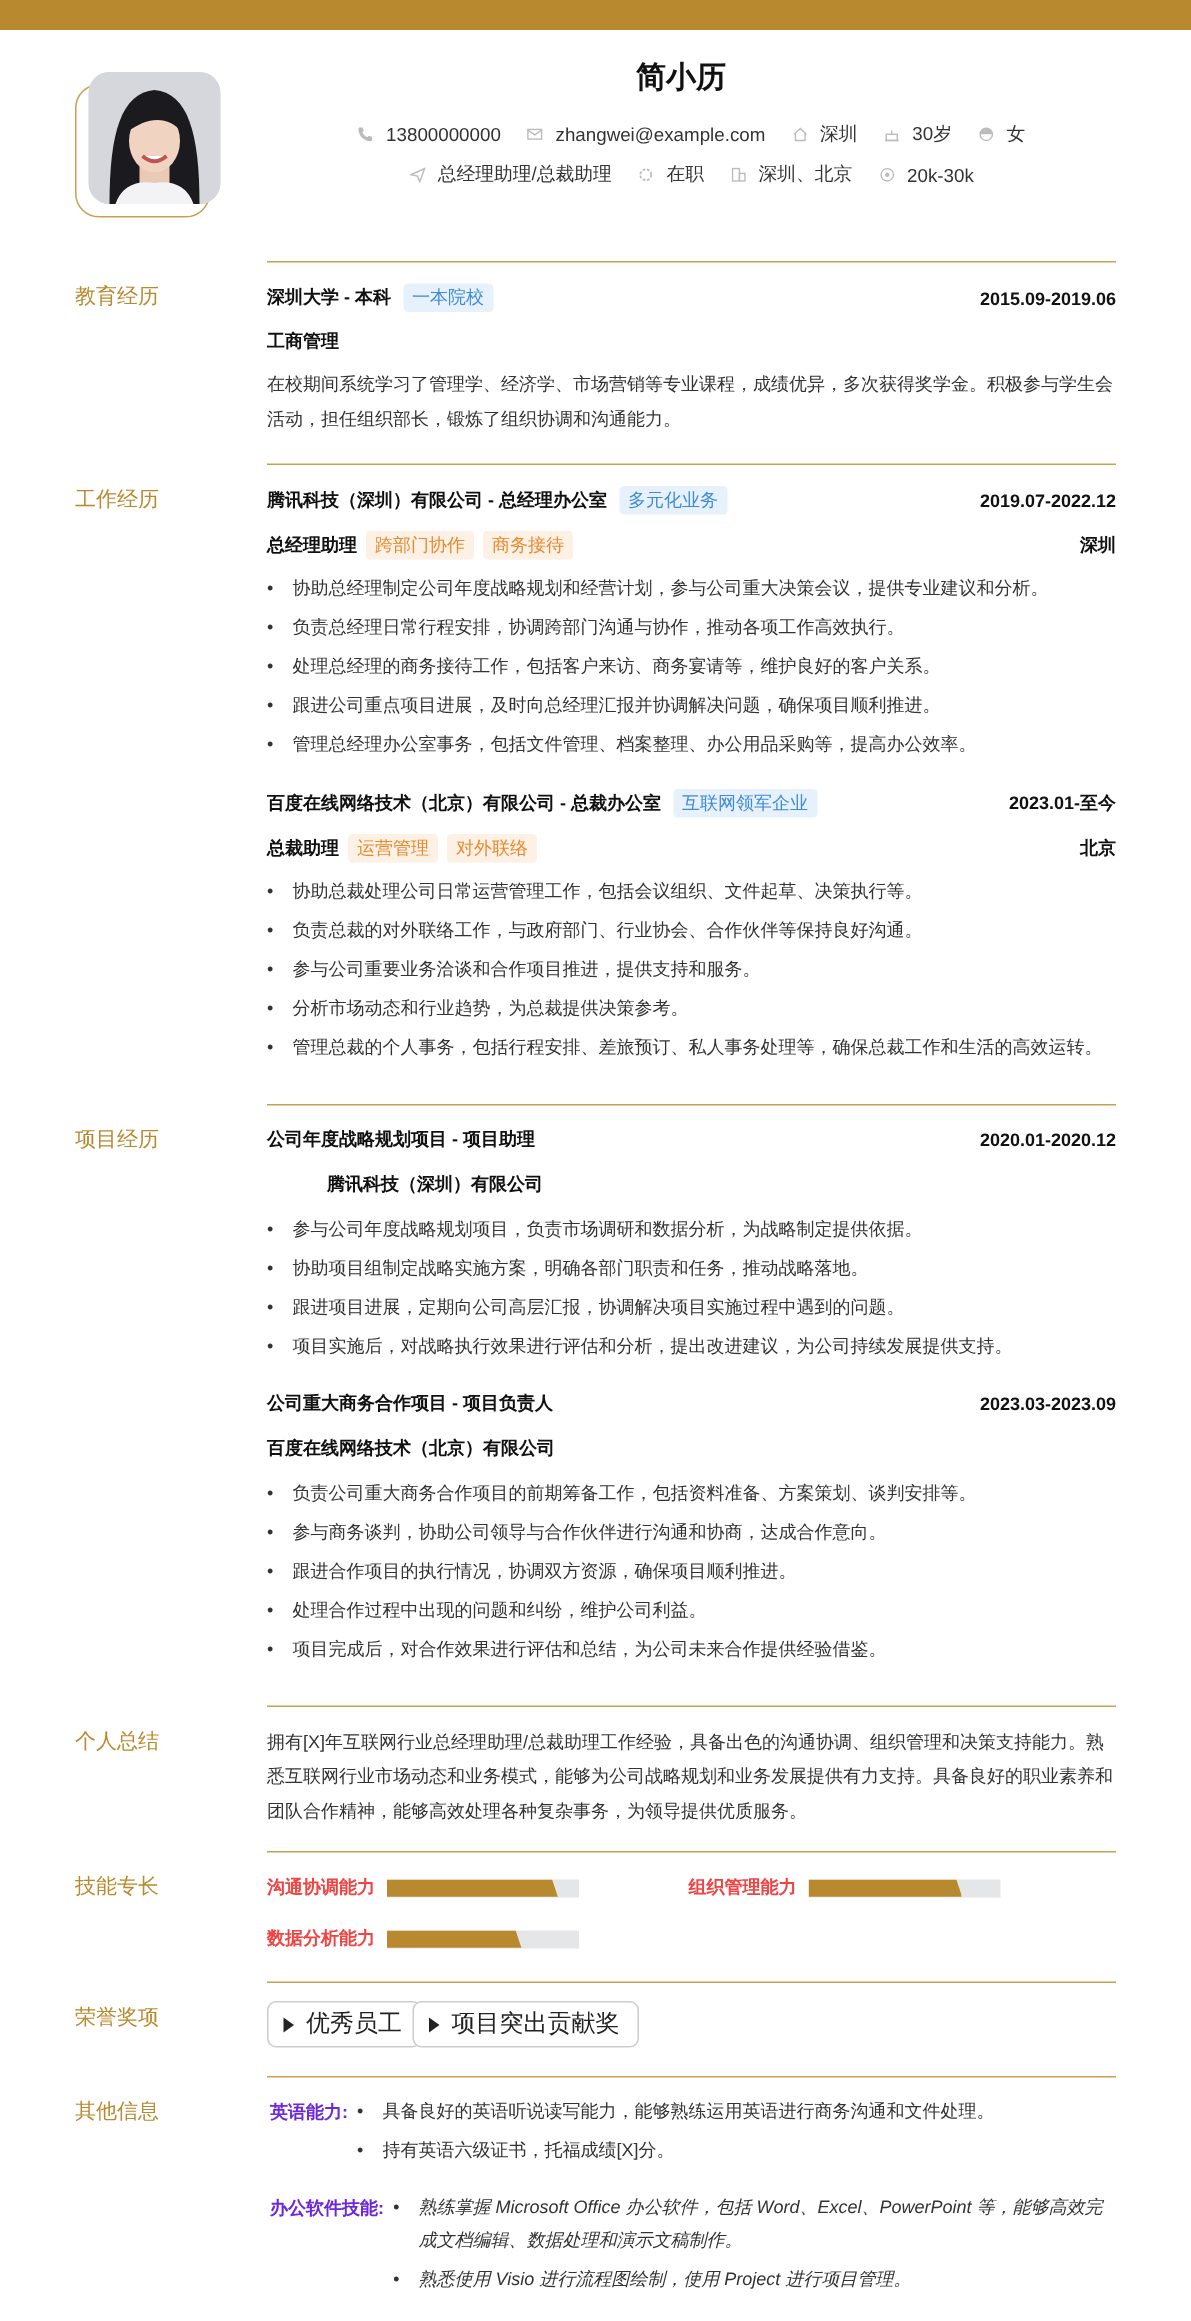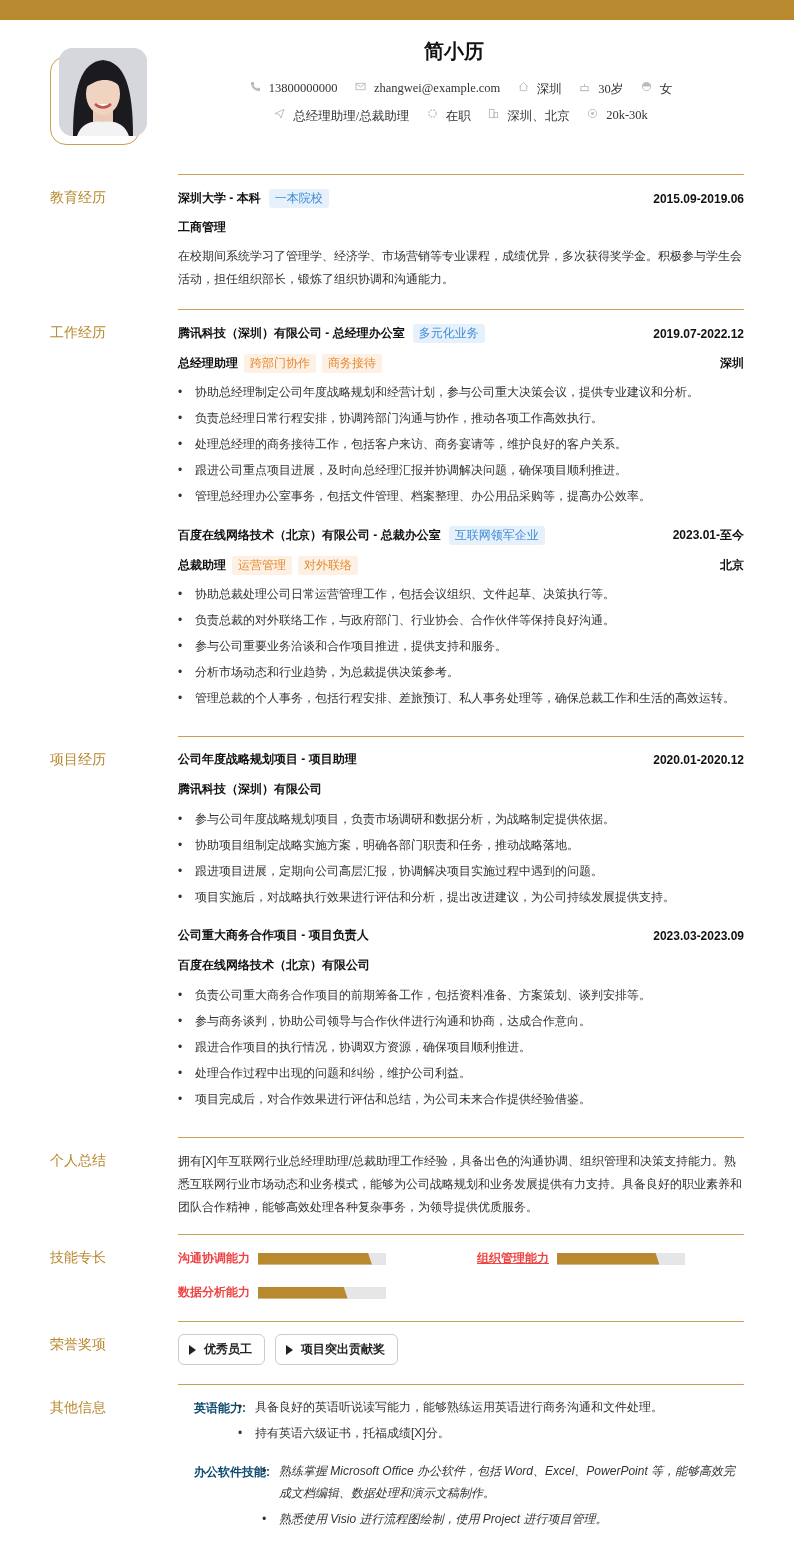--- a/index.html
+++ b/index.html
@@ -8,21 +8,21 @@
   .topbar { position: absolute; left: 0; top: 0; width: 794px; height: 20px; background: #B8892F; }
 
   
   .photo-wrap { position: absolute; left: 50px; top: 48px; width: 92px; height: 98px; }
   .photo-frame { position: absolute; left: 0; top: 8px; width: 90px; height: 89px; border: 1px solid #C9A052; border-radius: 16px; }
   .photo { position: absolute; left: 9px; top: 0; width: 88px; height: 88px; border-radius: 14px; background: #d5d6dc; overflow: hidden; }
   .name { position: absolute; left: 0; width: 908px; top: 38px; text-align: center; font-size: 20px; font-weight: bold; color: #111; }
   .contact-row { position: absolute; left: 178px; width: 566px; text-align: center; font-size: 12.5px; color: #333; white-space: nowrap; }
   .contact-row.r1 { top: 81px; }
   .contact-row.r2 { top: 108px; }
-  .ci { display: inline-flex; margin: 0 7px; font-family: Liberation Serif, serif; }
+  .ci { display: inline-flex; align-items: center; margin: 0 7px; }
   .ci svg { width: 11px; height: 11px; margin-right: 8px; }
 
   
   .divider { position: absolute; left: 178px; width: 566px; height: 1px; background: #C9A052; }
   .sec-label { position: absolute; left: 50px; font-size: 14px; color: #B8892F; font-weight: normal; }
   .row { position: absolute; left: 178px; width: 566px; display: flex; align-items: center; justify-content: space-between; font-size: 12px; }
   .bold { font-weight: bold; color: #111; }
   .tag { display: inline-block; font-size: 12px; padding: 1px 6px; margin-left: 8px; border-radius: 3px; font-weight: normal; }
   .tag.blue { background: #E6F1FB; color: #3F8BD8; }
   .tag.orange { background: #FDF0E4; color: #E68A2E; margin-left: 6px; }
@@ -30,25 +30,25 @@
   .bullets { position: absolute; left: 178px; width: 566px; list-style: none; }
   .bullets li { position: relative; padding-left: 17px; font-size: 12px; line-height: 26px; color: #333; }
   .bullets li::before { content: "•"; position: absolute; left: 0; top: 0; color: #333; }
 
   
   .skill { position: absolute; display: flex; align-items: center; font-size: 12px; font-weight: bold; color: #ef4444; }
   .skill .track { width: 128px; height: 12px; background: #E5E6E8; margin-left: 8px; position: relative; overflow: hidden; }
   .skill .fill { position: absolute; left: 0; top: 0; height: 12px; background: #B8892F; clip-path: polygon(0 0, calc(100% - 4px) 0, 100% 100%, 0 100%); }
 
   
-  .honor { position: absolute; top: 1334px; height: 31px; border: 1px solid #ccc; border-radius: 6px; display: flex; align-items: center; padding: 0 12px 0 10px; font-size: 12px; color: #222; background: #fff; font-weight: bold; }
+  .honor { position: absolute; top: 1334px; height: 31px; border: 1px solid #ccc; border-radius: 6px; display: flex; align-items: center; padding: 0 12px 0 10px; font-size: 16px; color: #222; background: #fff; }
   .honor .tri { width: 0; height: 0; border-top: 5px solid transparent; border-bottom: 5px solid transparent; border-left: 7px solid #222; margin-right: 8px; }
 
   
-  .oi-label { position: absolute; left: 194px; font-size: 12px; font-weight: bold; color: #0c4a6e; }
+  .oi-label { position: absolute; left: 180px; font-size: 12px; font-weight: bold; color: #6d28d9; }
   .oi-list { position: absolute; list-style: none; }
   .oi-list li { position: relative; padding-left: 17px; font-size: 12px; line-height: 22px; color: #333; }
   .oi-list li::before { content: "•"; position: absolute; left: 0; top: 0; }
 </style>
 </head>
 <body>
 
 <div class="topbar"></div>
 
 <div class="photo-wrap">
@@ -180,21 +180,21 @@
   <li>管理总裁的个人事务，包括行程安排、差旅预订、私人事务处理等，确保总裁工作和生活的高效运转。</li>
 </ul>
 
 <div class="divider" style="top:736px;"></div>
 <div class="sec-label" style="top:751px;">项目经历</div>
 
 <div class="row" style="top:751px;">
   <span class="bold">公司年度战略规划项目 - 项目助理</span>
   <span class="bold">2020.01-2020.12</span>
 </div>
-<div class="row" style="top:781px;">
+<div class="row" style="top:781px;margin-left:40px;">
   <span class="bold">腾讯科技（深圳）有限公司</span>
 </div>
 <ul class="bullets" style="top:806px;">
   <li>参与公司年度战略规划项目，负责市场调研和数据分析，为战略制定提供依据。</li>
   <li>协助项目组制定战略实施方案，明确各部门职责和任务，推动战略落地。</li>
   <li>跟进项目进展，定期向公司高层汇报，协调解决项目实施过程中遇到的问题。</li>
   <li>项目实施后，对战略执行效果进行评估和分析，提出改进建议，为公司持续发展提供支持。</li>
 </ul>
 
 <div class="row" style="top:927px;">
@@ -217,21 +217,21 @@
 <div class="para" style="top:1150px;">拥有[X]年互联网行业总经理助理/总裁助理工作经验，具备出色的沟通协调、组织管理和决策支持能力。熟悉互联网行业市场动态和业务模式，能够为公司战略规划和业务发展提供有力支持。具备良好的职业素养和团队合作精神，能够高效处理各种复杂事务，为领导提供优质服务。</div>
 
 <div class="divider" style="top:1234px;"></div>
 <div class="sec-label" style="top:1249px;">技能专长</div>
 <div class="skill" style="left:178px; top:1250px;">
   <span>沟通协调能力</span>
   <span class="track">
       <span class="fill" style="width:89%;"></span>
     </span>
 </div>
-<div class="skill" style="left:477px; top:1250px;text-decoration:underline;">
+<div class="skill" style="left:459px; top:1250px;">
   <span>组织管理能力</span>
   <span class="track">
       <span class="fill" style="width:80%;"></span>
     </span>
 </div>
 <div class="skill" style="left:178px; top:1284px;">
   <span>数据分析能力</span>
   <span class="track">
       <span class="fill" style="width:70%;"></span>
     </span>

